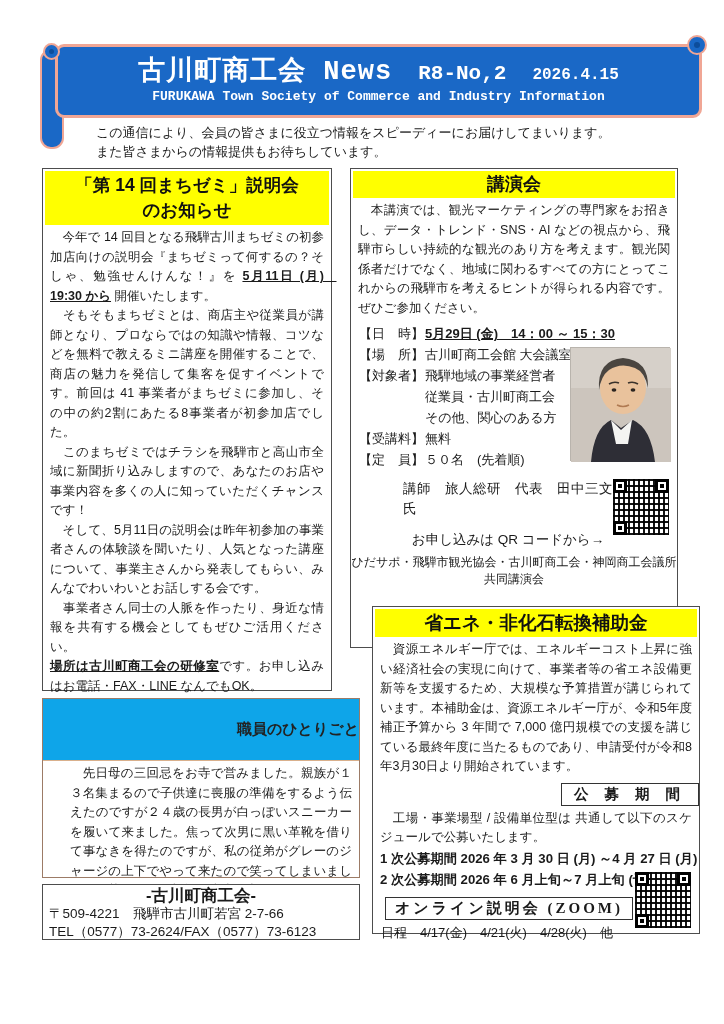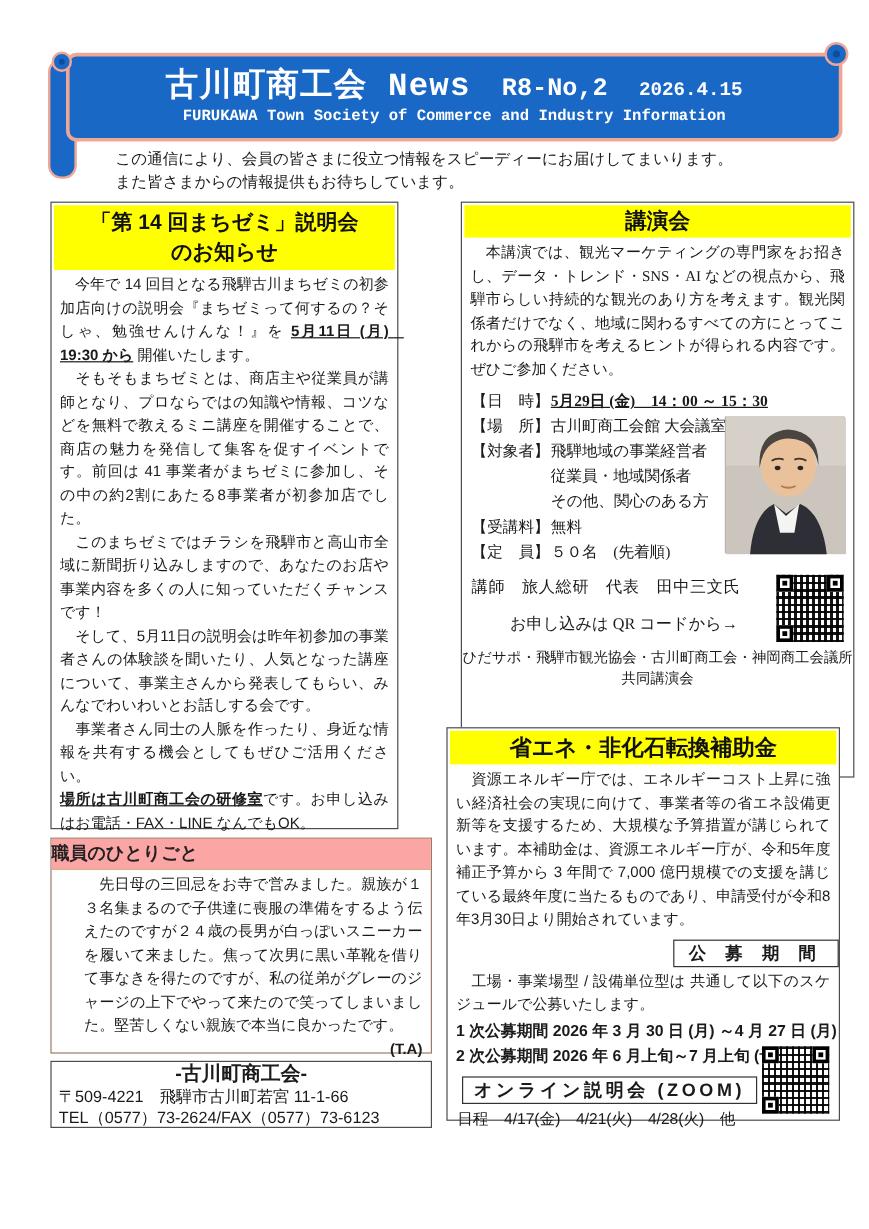--- a/index.html
+++ b/index.html
@@ -48,56 +48,56 @@
         repeating-linear-gradient(0deg, rgba(0,0,0,.92) 0 2px, transparent 2px 6px),
         repeating-linear-gradient(90deg, rgba(0,0,0,.92) 0 2px, transparent 2px 5px);}
   .f{position:absolute;width:14px;height:14px;background:#fff;border:3px solid #000;box-sizing:border-box;}
   .f::after{content:"";position:absolute;inset:2px;background:#000;}
   .f.tl{left:0;top:0}.f.tr{right:0;top:0}.f.bl{left:0;bottom:0}
   .linec{position:absolute;left:50%;top:50%;width:16px;height:16px;margin:-8px 0 0 -8px;
          background:#06c755;border:2px solid #fff;border-radius:4px;box-sizing:border-box;}
 
   
   .hitorigoto{left:42px;top:698px;width:318px;height:180px;border-color:#9c7b66;}
-  .beige-header{background:#fca5a5;border-bottom:1px solid #d9b08c;font-weight:bold;
-        text-align:left;font-size:15px;padding:3px 0;color:#222;}
+  .beige-header{background:#0ea5e9;border-bottom:1px solid #d9b08c;font-weight:bold;
+        text-align:right;font-size:15px;padding:21px 0;color:#222;}
   .hitorigoto .body{margin-top:3px;margin-left:20px;}
   .sig{float:right;font-weight:bold;}
 
   
   .contactbox{left:42px;top:884px;width:318px;height:56px;padding:1px 6px;}
   .fname{text-align:center;font-size:16.5px;font-weight:bold;line-height:19px;}
   .faddr,.ftel{font-size:13.5px;line-height:18px;}
 
   
-  .lecture{left:384px;top:168px;width:328px;height:480px;font-family:Liberation Serif, serif;}
+  .lecture{left:350px;top:168px;width:328px;height:480px;}
   .lec-t1{margin:2px 2px 3px;padding:1px 0;font-size:18px;line-height:25px;}
   .lec-t2{margin:0 2px 4px;padding:2px 0;font-size:15px;line-height:20px;}
   .details{position:relative;margin-top:5px;font-size:13px;min-height:152px;}
   .drow{display:flex;line-height:21px;padding-left:8px;}
   .dlabel{min-width:66px;white-space:pre;}
   .dval{white-space:pre;}
   .photo{position:absolute;right:7px;top:24px;width:100px;height:114px;border:1px solid #b9b4ad;box-sizing:border-box;}
-  .inst-row{display:flex;align-items:flex-start;padding:4px 8px 0;}
+  .inst-row{display:flex;align-items:flex-start;padding:4px 8px 0;margin-left:44px;}
   .inst-col{flex:1;}
   .inst{font-size:13.5px;line-height:20px;letter-spacing:.5px;}
   .apply{font-size:13.5px;margin-top:12px;text-align:center;}
   .orgs{text-align:center;font-size:12px;line-height:16.5px;margin-top:5px;}
 
   
   .subsidy{left:372px;top:606px;width:328px;height:328px;}
   .sub-t1{margin:2px;padding:2px 0;font-size:18.5px;line-height:24px;}
   .subsidy .body{margin-top:3px;}
   .koubo-wrap{text-align:right;margin:6px 0 3px;}
   .boxed{display:inline-block;border:1.6px solid #333;padding:1px 12px;font-weight:bold;
          font-size:14.5px;letter-spacing:6px;}
   .round{font-weight:bold;font-size:13.2px;line-height:21px;padding:0 7px;white-space:pre;}
   .zoomrow{margin-top:7px;padding-left:12px;}
   .boxed2{display:inline-block;border:1.6px solid #333;padding:1px 9px;font-weight:bold;
-          font-size:15px;letter-spacing:3px;}
+          font-size:15px;letter-spacing:3px;font-family:Liberation Serif, serif;}
   .sched{padding:4px 0 0 8px;font-size:13px;white-space:pre;}
   .zoomqr{position:absolute;right:8px;bottom:5px;}
 </style>
 </head>
 <body>
 
 <div class="page">
 
   <div class="banner">
     <div class="pole"></div>
@@ -144,21 +144,21 @@
 
   <section class="box hitorigoto">
     <header class="beige-header">職員のひとりごと</header>
     <div class="body">
       <p><span>　先日母の三回忌をお寺で営みました。親族が１３名集まるので子供達に喪服の準備をするよう伝えたのですが２４歳の長男が白っぽいスニーカーを履いて来ました。焦って次男に黒い革靴を借りて事なきを得たのですが、私の従弟がグレーのジャージの上下でやって来たので笑ってしまいました。堅苦しくない親族で本当に良かったです。</span><span class="sig">(T.A)</span></p>
     </div>
   </section>
 
   <section class="box contactbox">
     <div class="fname">-古川町商工会-</div>
-    <div class="faddr">〒509-4221　飛騨市古川町若宮 11-1-66</div>
+    <div class="faddr">〒509-4221　飛騨市古川町若宮 2-7-66</div>
     <div class="ftel">TEL（0577）73-2624/FAX（0577）73-6123</div>
   </section>
 
   <section class="box lecture">
     <header class="yellow lec-t1">講演会</header>
     <div class="body">
       <p>　本講演では、観光マーケティングの専門家をお招きし、データ・トレンド・SNS・AI などの視点から、飛騨市らしい持続的な観光のあり方を考えます。観光関係者だけでなく、地域に関わるすべての方にとってこれからの飛騨市を考えるヒントが得られる内容です。ぜひご参加ください。</p>
     </div>
     <div class="details">
       <div class="photo">
@@ -183,21 +183,21 @@
       <div class="drow">
           <span class="dlabel">【場　所】</span>
           <span class="dval">古川町商工会館 大会議室</span>
         </div>
       <div class="drow">
           <span class="dlabel">【対象者】</span>
           <span class="dval">飛騨地域の事業経営者</span>
         </div>
       <div class="drow">
           <span class="dlabel"></span>
-          <span class="dval">従業員・地域関係者</span>
+          <span class="dval">従業員・古川町商工会</span>
         </div>
       <div class="drow">
           <span class="dlabel"></span>
           <span class="dval">その他、関心のある方</span>
         </div>
       <div class="drow">
           <span class="dlabel">【受講料】</span>
           <span class="dval">無料</span>
         </div>
       <div class="drow">

